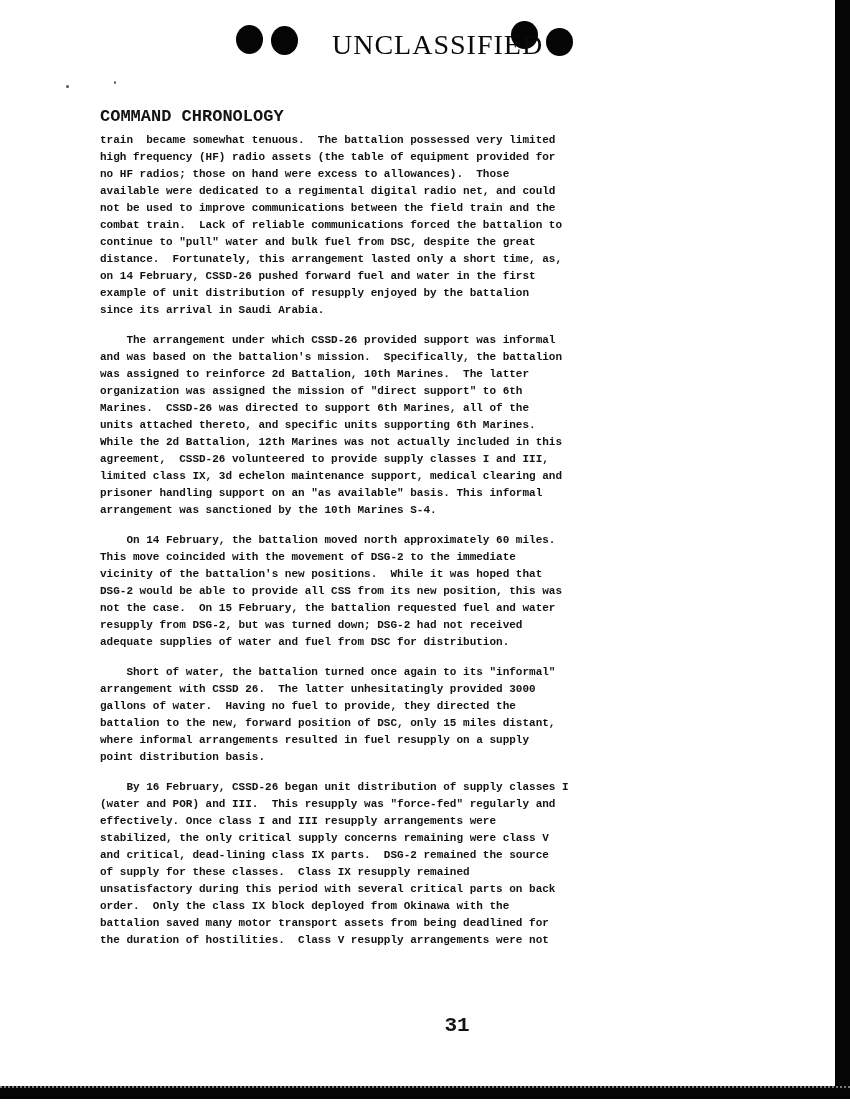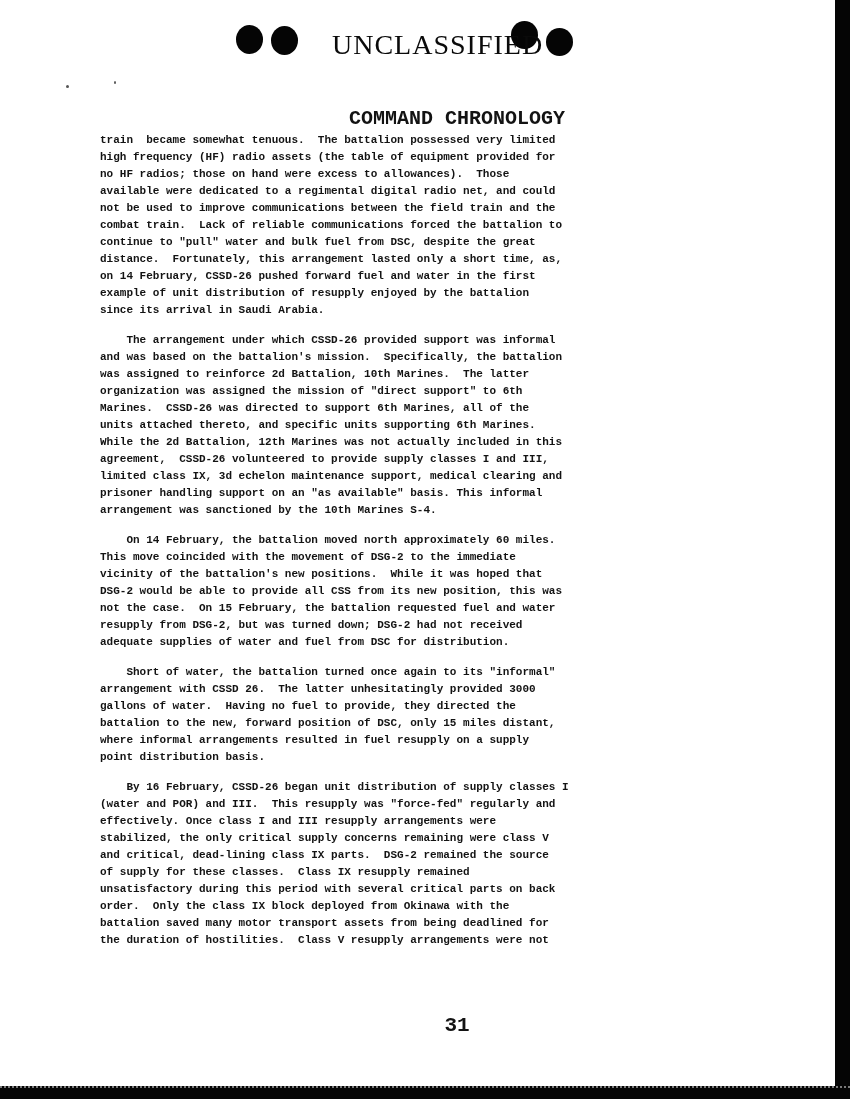--- a/index.html
+++ b/index.html
@@ -37,22 +37,22 @@
     letter-spacing: 1px;
     color: #0a0a0a;
     white-space: nowrap;
     margin-left: 21px;
   }
   .doc-title {
     position: absolute;
     left: 100px;
     top: 107px;
     width: 714px;
-    text-align: center;
-    font-size: 20px;
+    text-align: left;
+    font-size: 17px;
     font-weight: 700;
     letter-spacing: 0px;
     white-space: pre;
   }
   .body-text {
     position: absolute;
     left: 100px;
     top: 132px;
     width: 740px;
     font-size: 11px;

